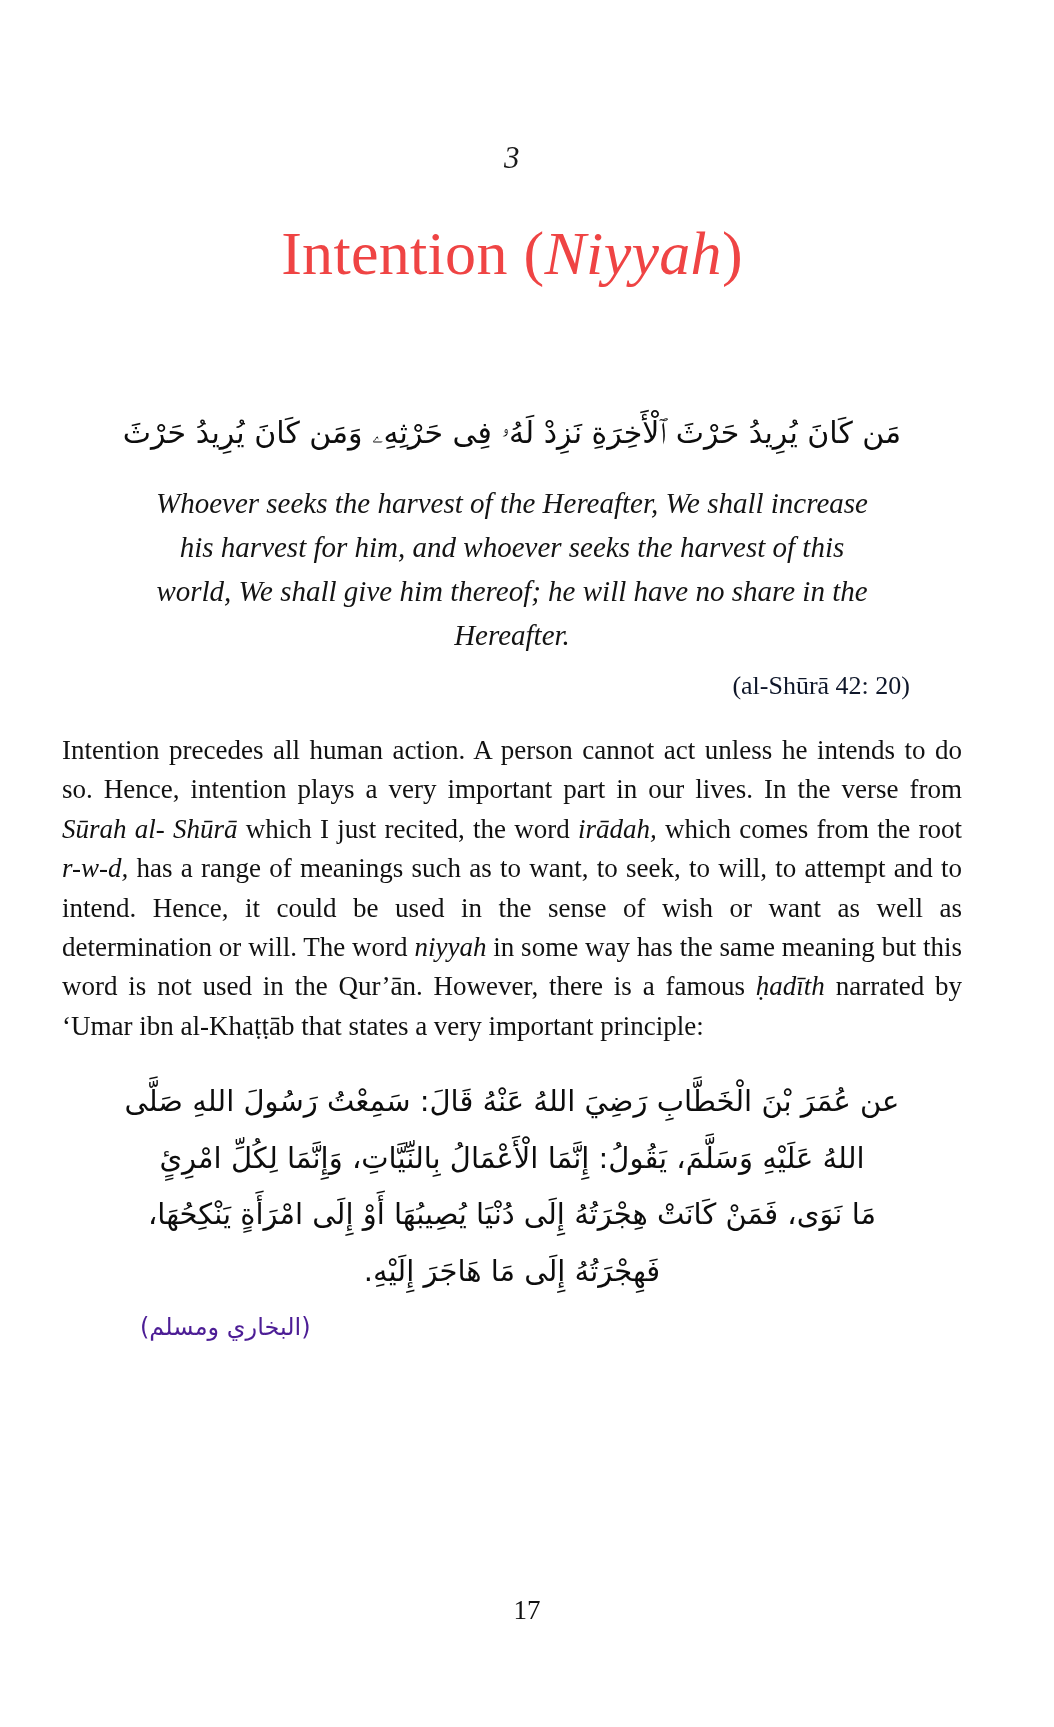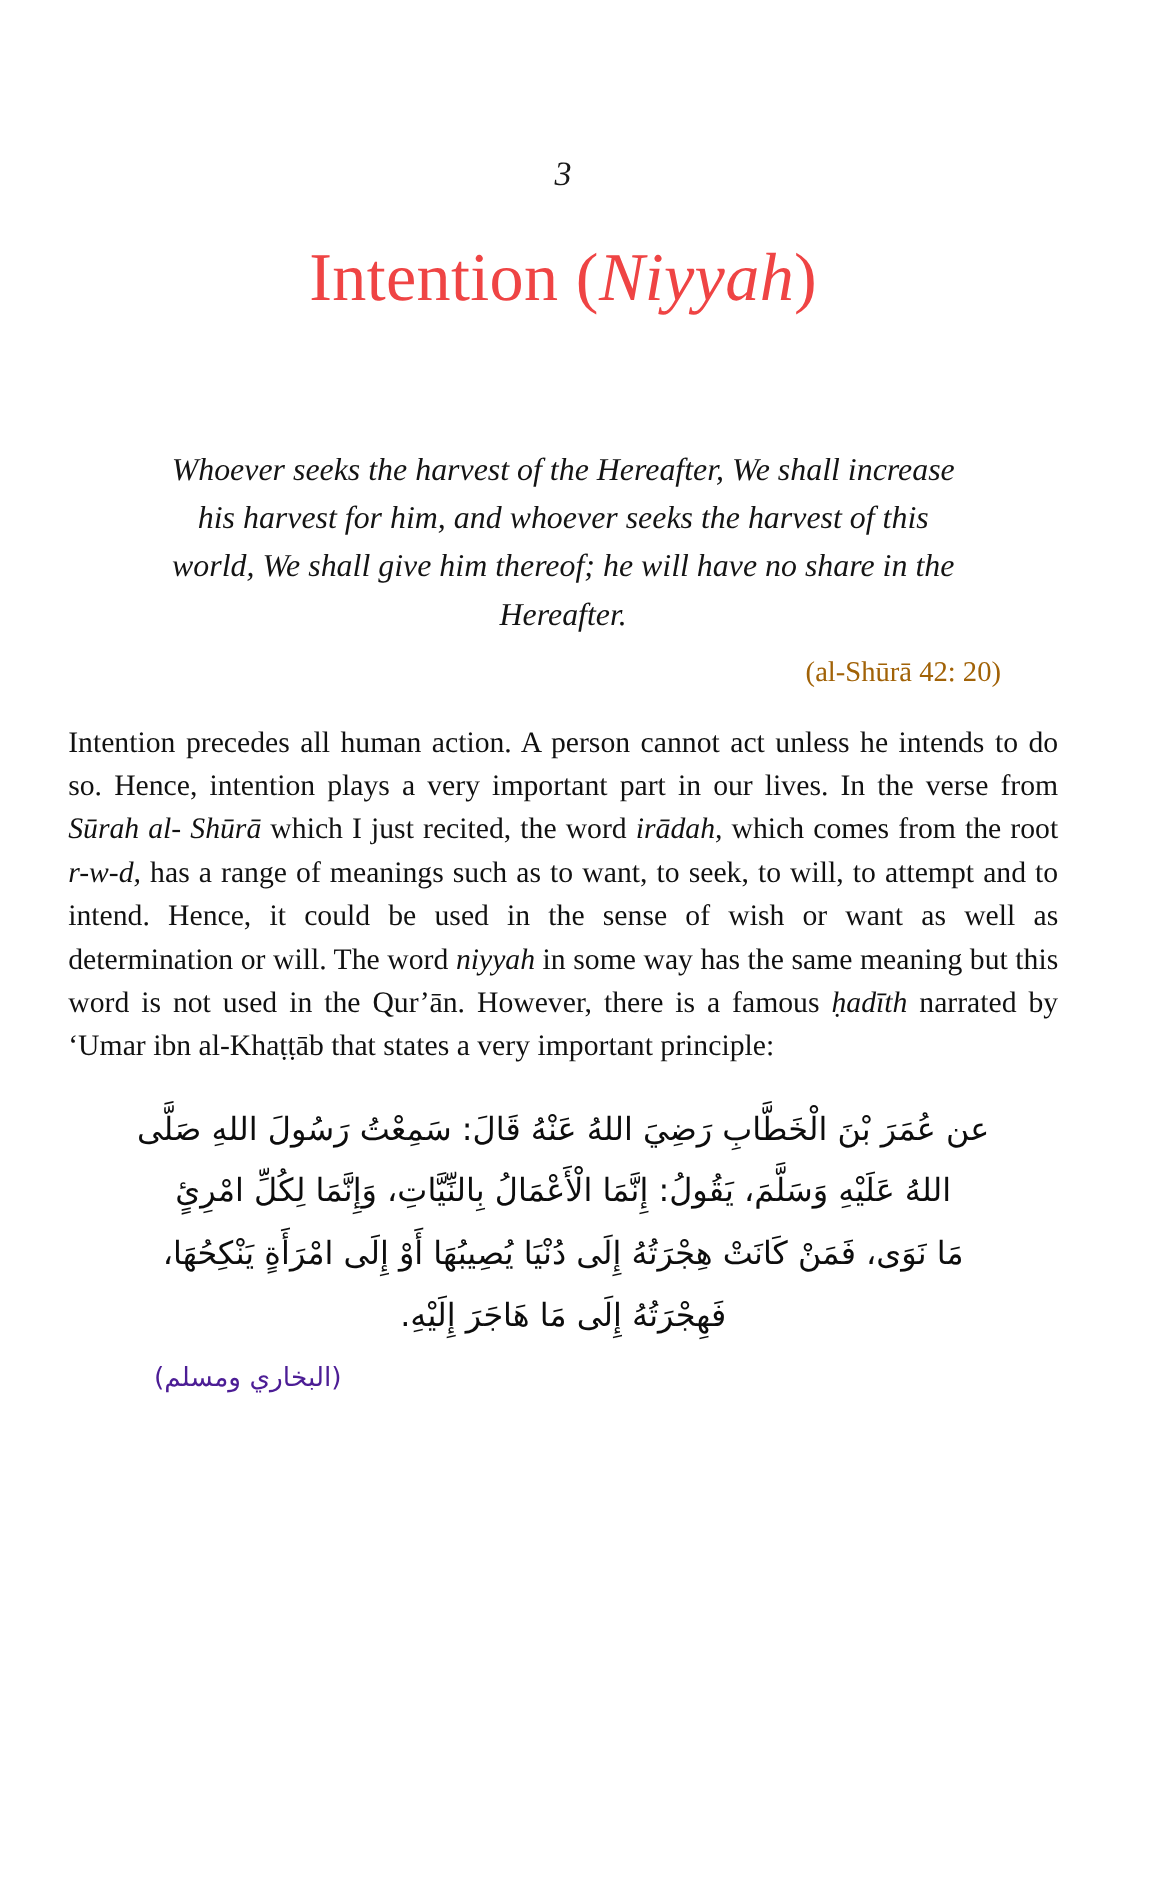--- a/index.html
+++ b/index.html
@@ -75,21 +75,21 @@
     font-size: 29px;
     line-height: 1.52;
     padding: 0 84px;
     color: #141414;
   }
   .citation {
     margin-top: 14px;
     text-align: right;
     font-size: 26px;
     padding-right: 52px;
-    color: #a16207;
+    color: #0f172a;
   }
 
   
   .body-text {
     margin-top: 30px;
     text-align: justify;
     text-justify: inter-word;
     font-size: 27px;
     line-height: 1.46;
     color: #111111;
@@ -136,20 +136,21 @@
 <div class="page">
 
   <div class="content">
 
     <div class="chapter-number">3</div>
 
     <h1 class="chapter-title"><span>Intention </span><span>(</span><span class="term">Niyyah</span><span>)</span></h1>
 
     <div class="verse-block">
 
+      <div class="arabic verse-arabic">مَن كَانَ يُرِيدُ حَرْثَ ٱلْأَخِرَةِ نَزِدْ لَهُۥ فِى حَرْثِهِۦ وَمَن كَانَ يُرِيدُ حَرْثَ</div>
 
 
       <div class="translation">Whoever seeks the harvest of the Hereafter, We shall increase his harvest for him, and whoever seeks the harvest of this world, We shall give him thereof; he will have no share in the Hereafter.</div>
 
       <div class="citation">(al-Shūrā 42: 20)</div>
     </div>
 
     <p class="body-text"><span>Intention precedes all human action. A person cannot act unless he intends to do so. Hence, intention plays a very important part in our lives. In the verse from </span><span class="term">Sūrah al- Shūrā</span><span> which I just recited, the word </span><span class="term">irādah,</span><span> which comes from the root </span><span class="term">r-w-d,</span><span> has a range of meanings such as to want, to seek, to will, to attempt and to intend. Hence, it could be used in the sense of wish or want as well as determination or will. The word </span><span class="term">niyyah</span><span> in some way has the same meaning but this word is not used in the Qur’ān. However, there is a famous </span><span class="term">ḥadīth</span><span> narrated by ‘Umar ibn al-Khaṭṭāb that states a very important principle:</span></p>
 
     <div class="hadith-block">
@@ -160,14 +161,15 @@
 
       <div class="arabic hadith-arabic">مَا نَوَى، فَمَنْ كَانَتْ هِجْرَتُهُ إِلَى دُنْيَا يُصِيبُهَا أَوْ إِلَى امْرَأَةٍ يَنْكِحُهَا،</div>
 
       <div class="arabic hadith-arabic">فَهِجْرَتُهُ إِلَى مَا هَاجَرَ إِلَيْهِ.</div>
 
       <div class="hadith-source">(البخاري ومسلم)</div>
     </div>
 
   </div>
 
+  <div class="folio">17</div>
 
 </div>
 
 </body></html>

